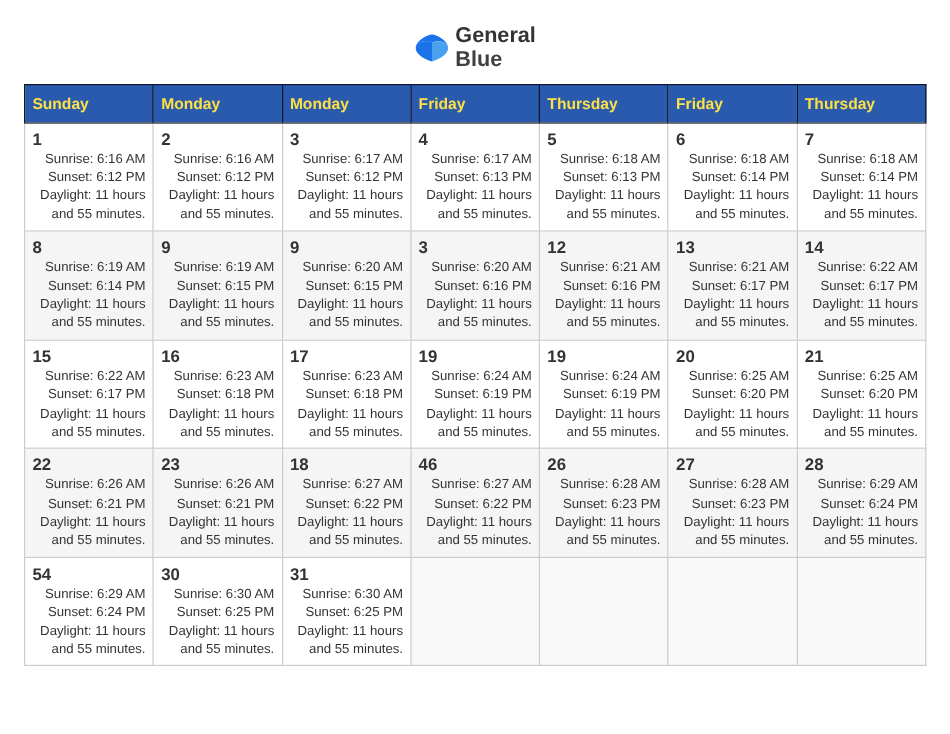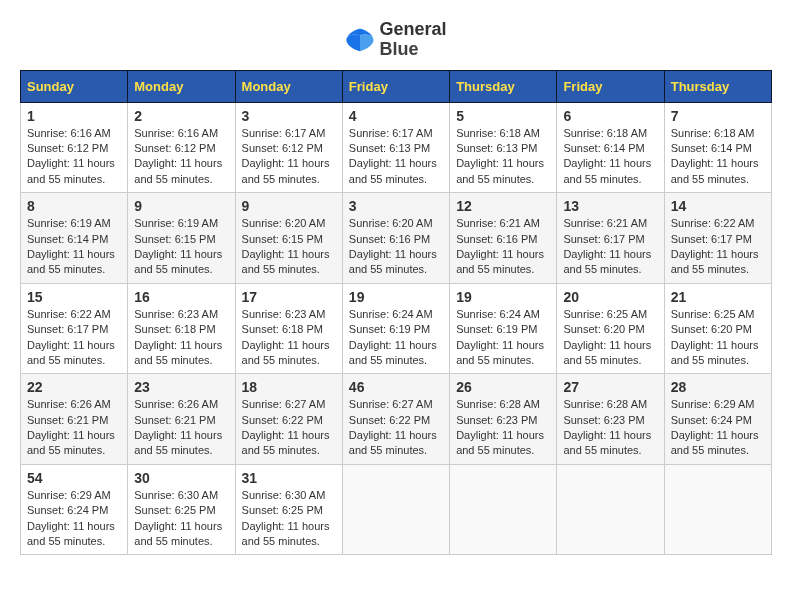--- a/index.html
+++ b/index.html
@@ -74,20 +74,21 @@
     .day-num {
       font-size: 14px;
       font-weight: bold;
       color: #333;
       margin-bottom: 2px;
       display: block;
     }
     .cell-text {
       color: #333;
       line-height: 1.4;
+      text-align: right;
     }
     .empty-cell {
       background: #f9f9f9 !important;
     }
   </style>
 </head>
 <body>
 
 <div class="header">
   <div class="logo">

